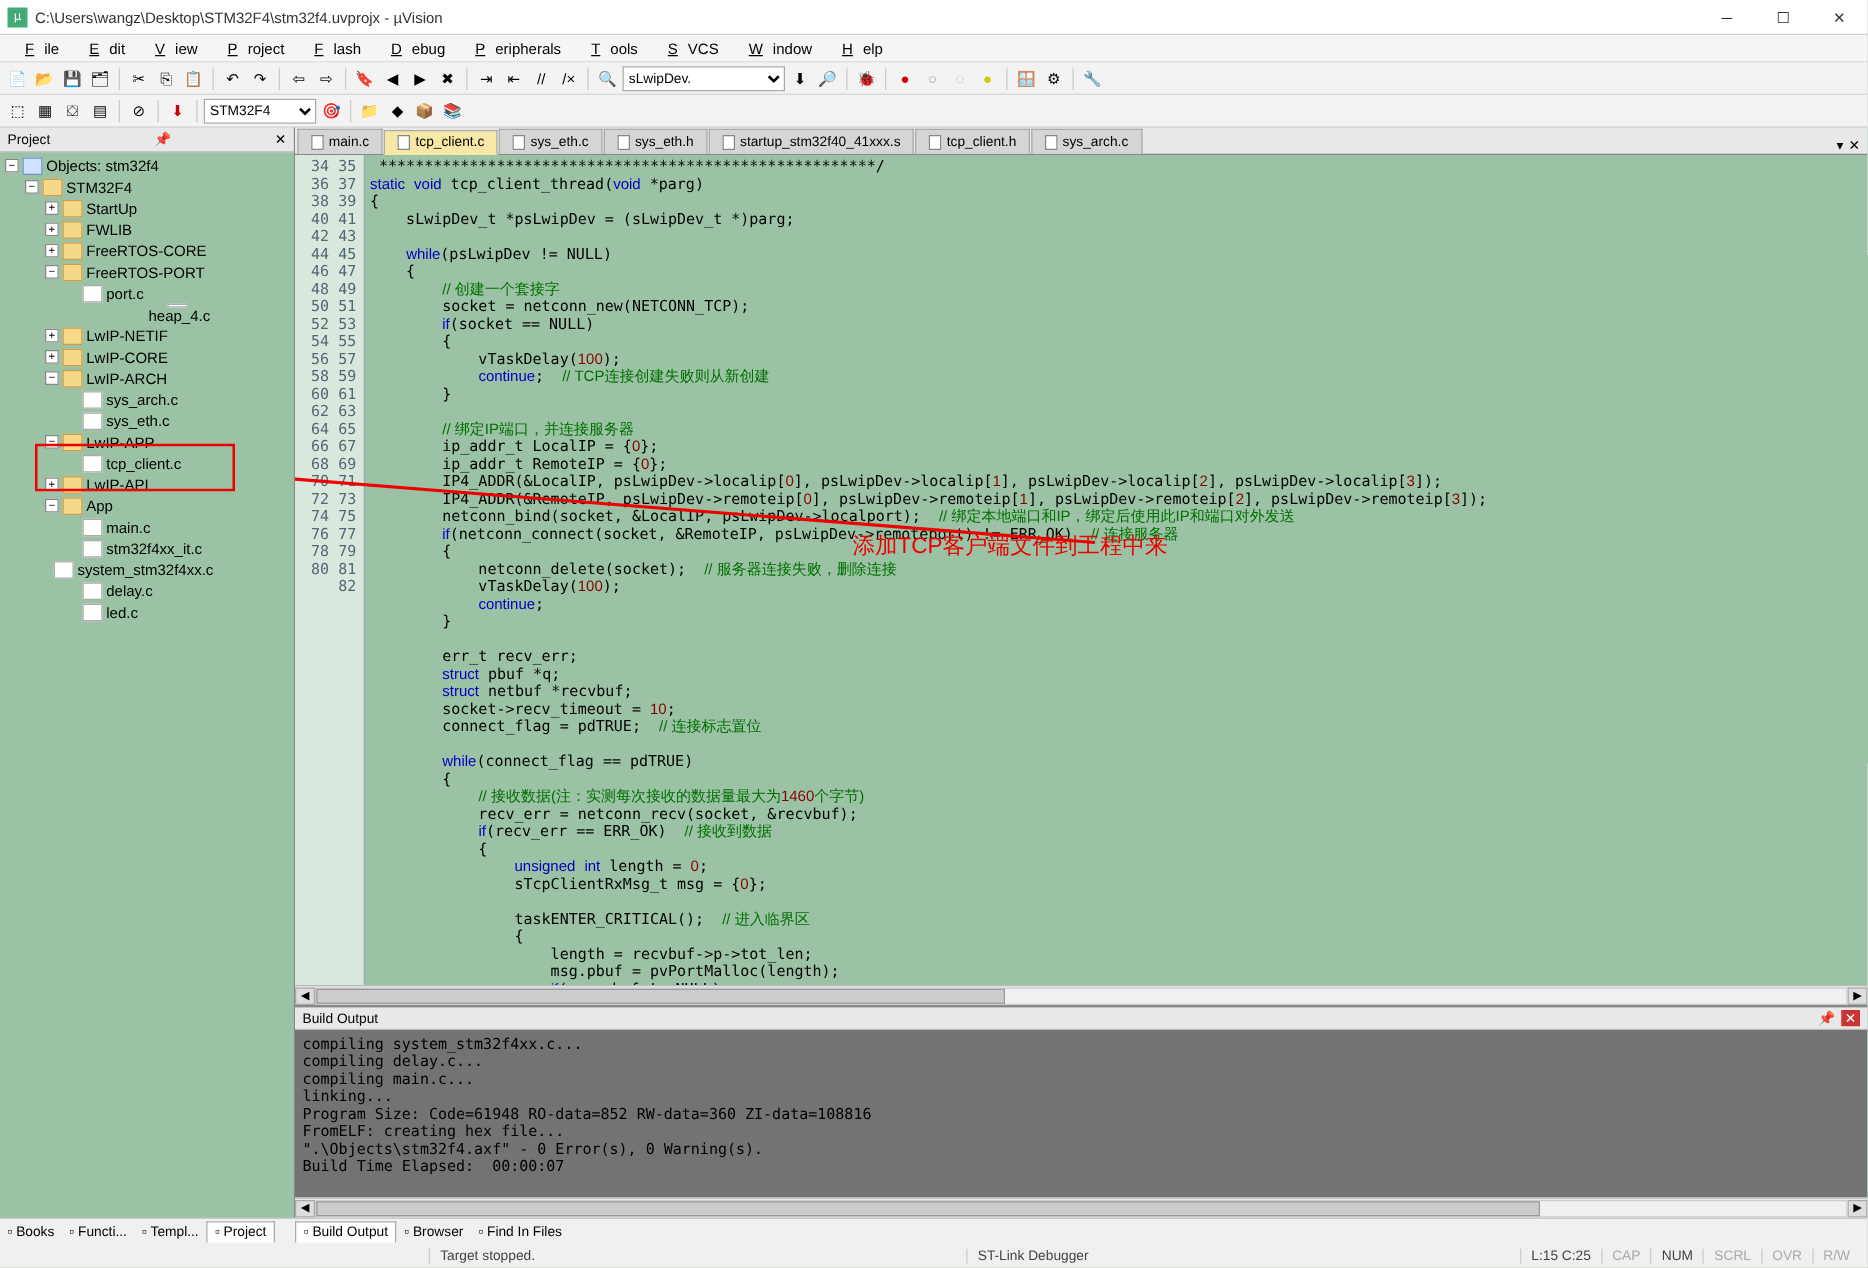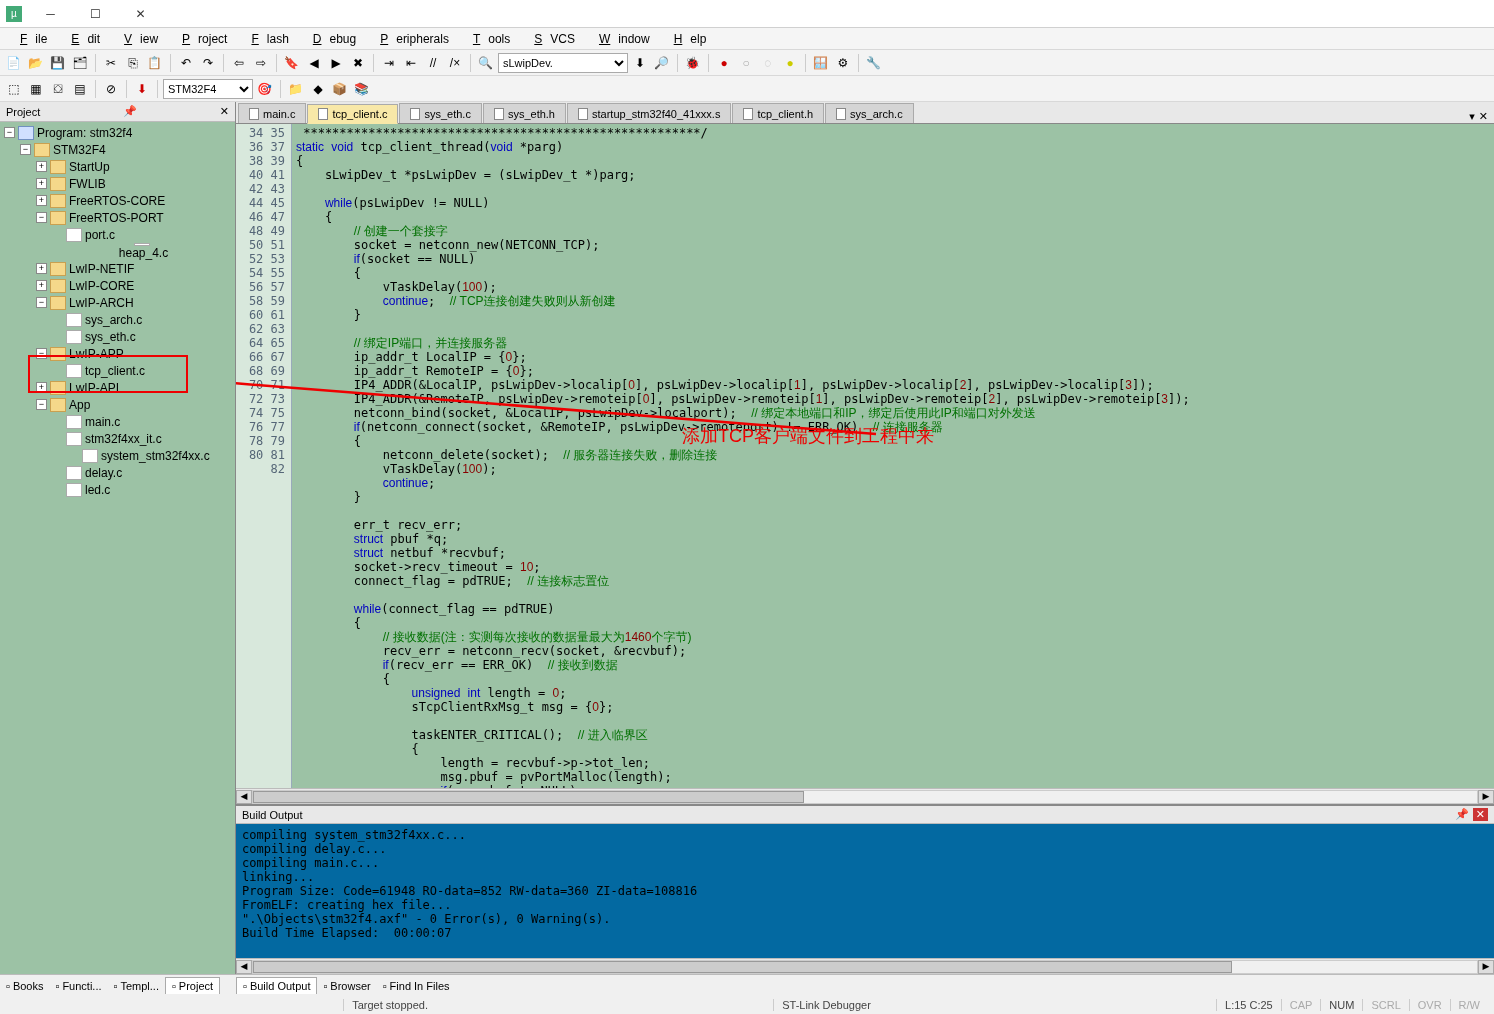--- a/index.html
+++ b/index.html
@@ -62,32 +62,33 @@
 .arrow { position: absolute; pointer-events: none; }
 
 .hscroll { height: 16px; background: #e8e8e8; border-top: 1px solid #bbb; display: flex; align-items: center; }
 .hscroll .sbtn { width: 16px; height: 14px; background: #ddd; border: 1px solid #aaa; font-size: 9px; text-align: center; }
 .hscroll .track { flex: 1; height: 14px; background: #f0f0f0; border: 1px solid #ccc; position: relative; }
 .hscroll .thumb { position: absolute; height: 12px; background: #ccc; border: 1px solid #999; }
 
 .build-panel { height: 170px; background: #9cc2a5; border-top: 2px solid #888; display: flex; flex-direction: column; }
 .build-header { height: 18px; background: #e8e8e8; display: flex; align-items: center; padding: 0 6px; font-size: 11px; border-bottom: 1px solid #bbb; }
 .build-header .pins { margin-left: auto; display: flex; gap: 4px; }
-.build-output { flex: 1; background: #0369a1; font-family: Consolas, monospace; font-size: 12px; line-height: 14px; white-space: pre; padding: 4px 6px; overflow: auto; color: #000; }
+.build-output { flex: 1; background: #737373; font-family: Consolas, monospace; font-size: 12px; line-height: 14px; white-space: pre; padding: 4px 6px; overflow: auto; color: #000; }
 .build-tabs { height: 22px; background: #f0f0f0; border-top: 1px solid #bbb; display: flex; align-items: center; font-size: 11px; }
 
 .statusbar { height: 20px; background: #f0f0f0; border-top: 1px solid #bbb; display: flex; align-items: center; font-size: 11px; padding: 0 6px; color: #444; }
 .statusbar .cell { padding: 0 8px; border-left: 1px solid #ccc; }
 .statusbar .spacer { flex: 1; }
 </style>
 </head>
 <body>
 
 <div class="titlebar">
   <div class="icon">µ</div>
+  <div class="title">C:\Users\wangz\Desktop\STM32F4\stm32f4.uvprojx - µVision</div>
   <div class="winbtns">
     <div>─</div>
     <div>☐</div>
     <div class="close">✕</div>
   </div>
 </div>
 
 <div class="menubar" id="menubar">
     <span><span class="mnem">F</span>ile</span>
     <span><span class="mnem">E</span>dit</span>
@@ -170,21 +171,21 @@
   <div class="project-panel" style="position:relative">
     <div class="panel-header">
       <span>Project</span>
       <span class="x">📌</span>
       <span class="x">✕</span>
     </div>
     <div class="project-tree" id="ptree">
         <div class="tree-node" style="padding-left: 4px;">
           <span class="exp">−</span>
           <span class="ficon proj"></span>
-          <span>Program: stm32f4</span>
+          <span>Objects: stm32f4</span>
         </div>
         <div class="tree-node" style="padding-left: 20px;">
           <span class="exp">−</span>
           <span class="ficon folder"></span>
           <span>STM32F4</span>
         </div>
         <div class="tree-node" style="padding-left: 36px;">
           <span class="exp">+</span>
           <span class="ficon folder"></span>
           <span>StartUp</span>
@@ -262,21 +263,21 @@
         <div class="tree-node" style="padding-left: 52px;">
           <span class="noexp"></span>
           <span class="ficon file"></span>
           <span>main.c</span>
         </div>
         <div class="tree-node" style="padding-left: 52px;">
           <span class="noexp"></span>
           <span class="ficon file"></span>
           <span>stm32f4xx_it.c</span>
         </div>
-        <div class="tree-node" style="padding-left: 68px;">
+        <div class="tree-node" style="padding-left: 29px;">
           <span class="noexp"></span>
           <span class="ficon file"></span>
           <span>system_stm32f4xx.c</span>
         </div>
         <div class="tree-node" style="padding-left: 52px;">
           <span class="noexp"></span>
           <span class="ficon file"></span>
           <span>delay.c</span>
         </div>
         <div class="tree-node" style="padding-left: 52px;">

